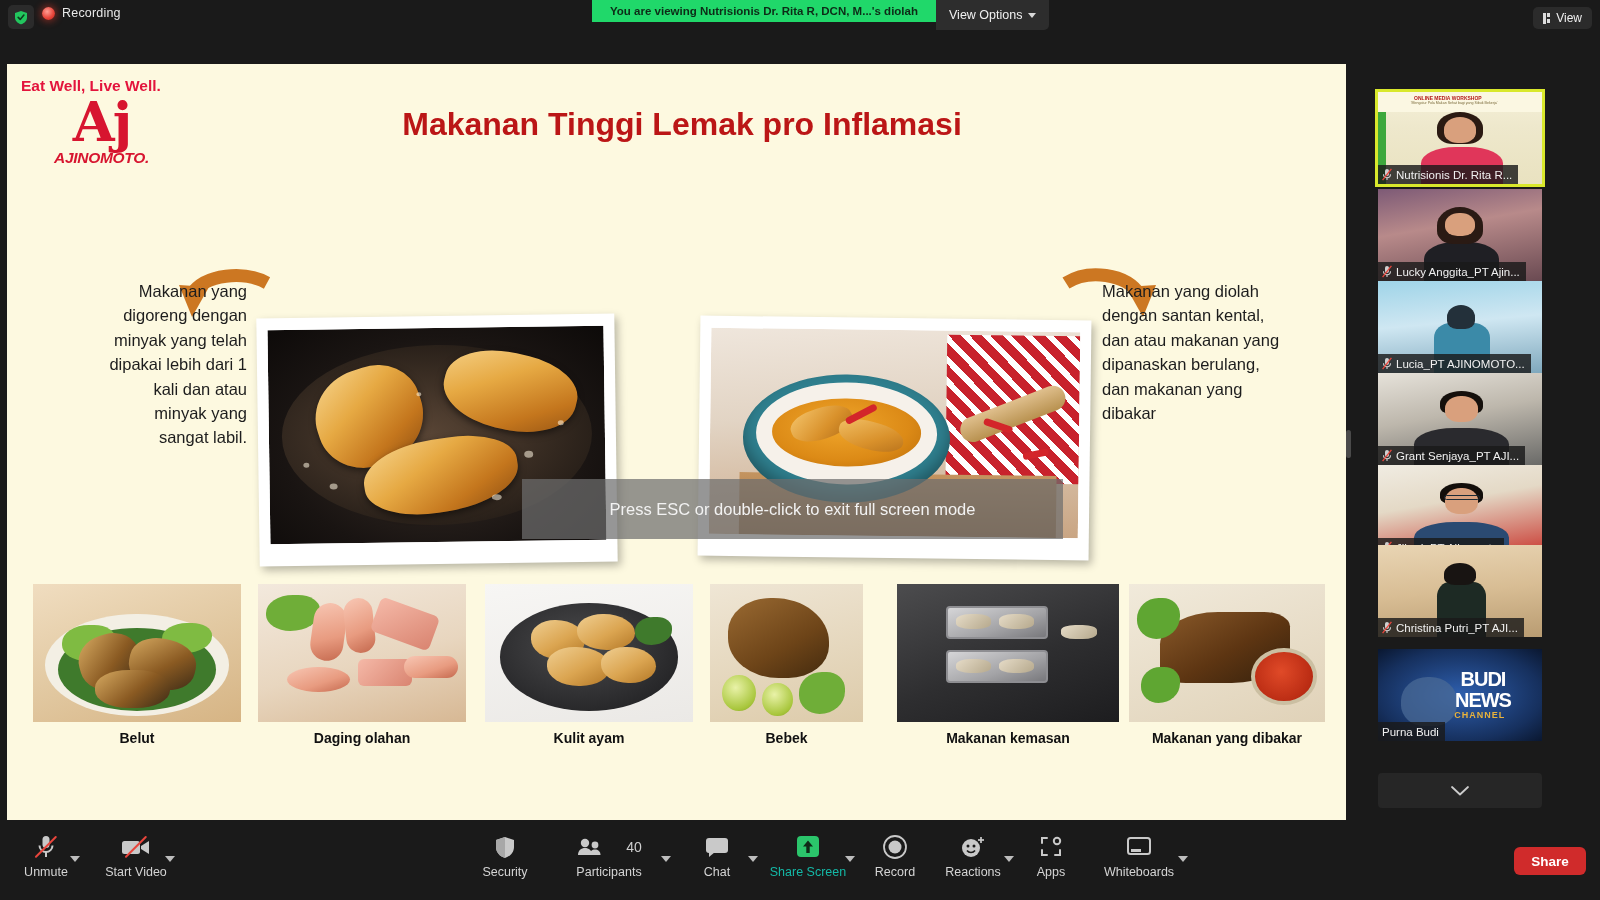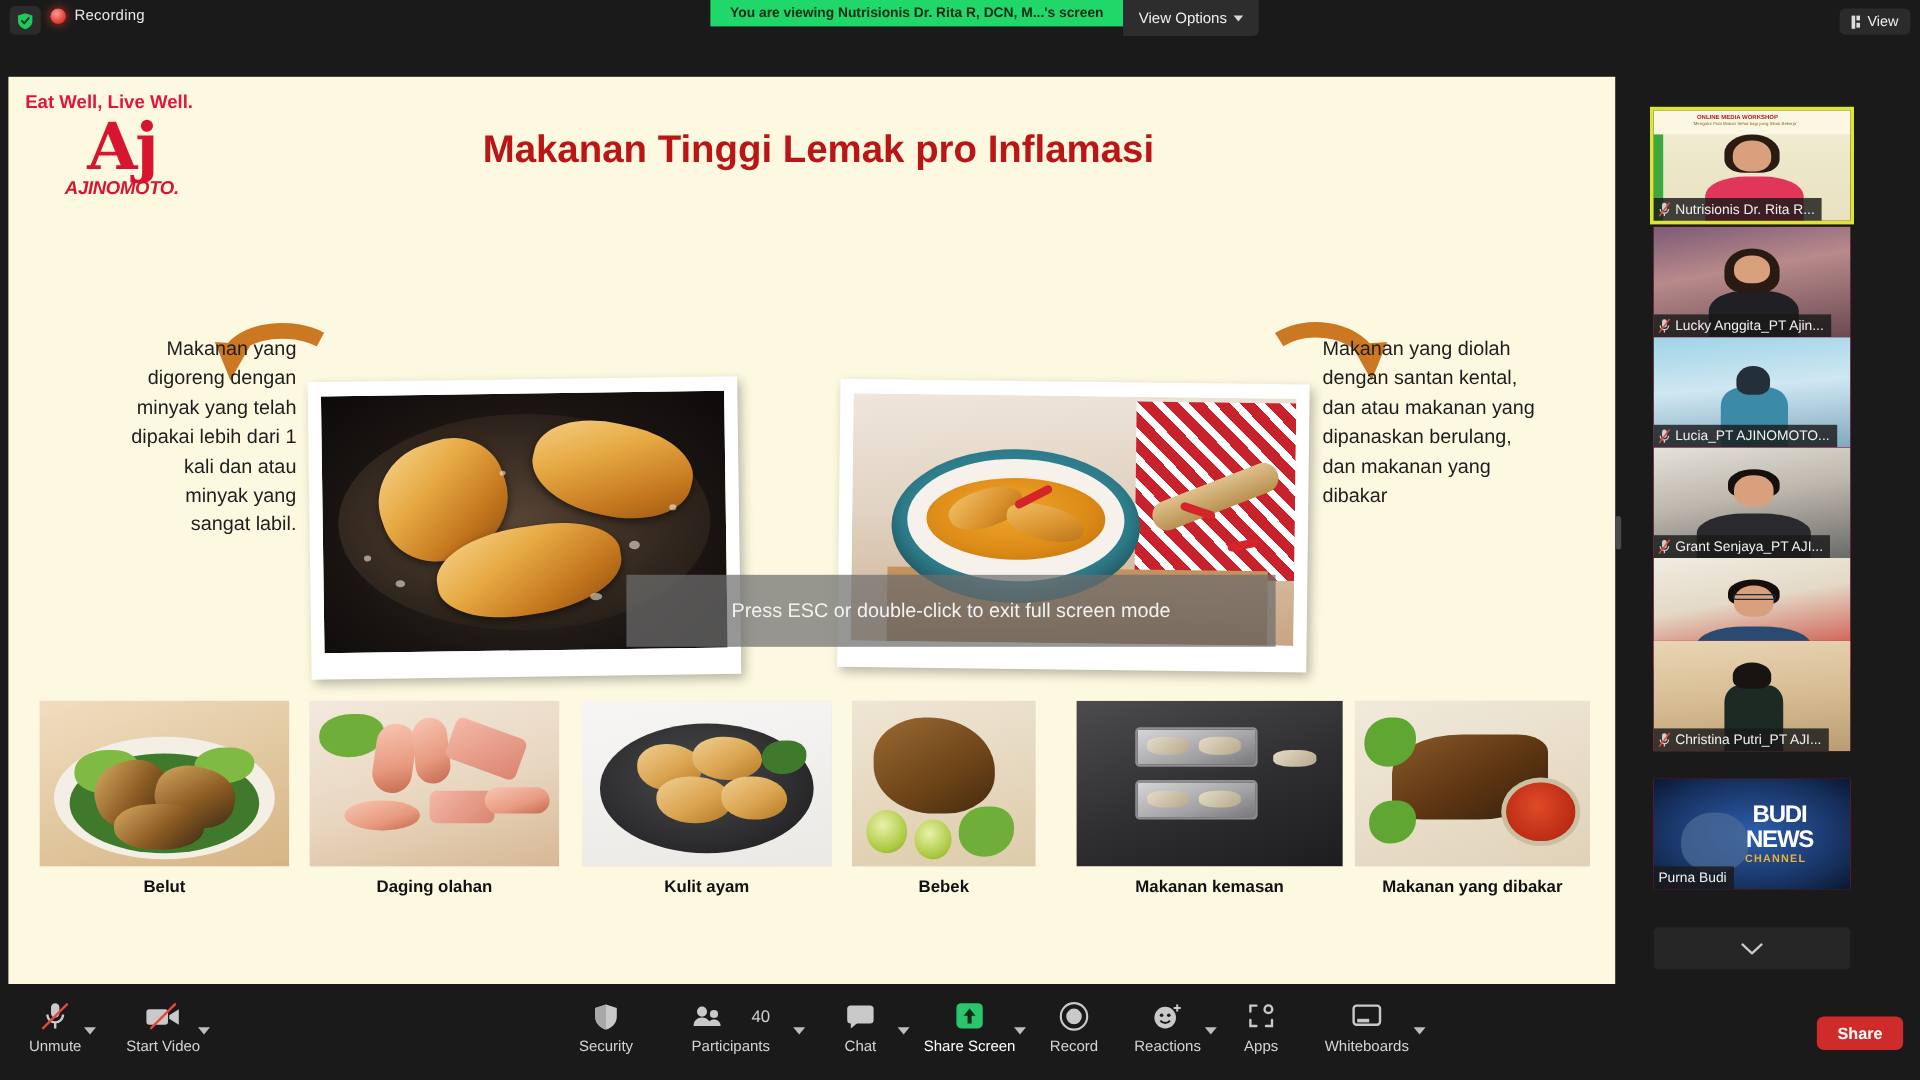--- a/index.html
+++ b/index.html
@@ -148,21 +148,21 @@
   .bak-bg { position: absolute; inset: 0; background: linear-gradient(160deg, #f1eadb 0%, #e0d2b8 100%); }
   .bak-fish { position: absolute; left: 16%; top: 20%; width: 66%; height: 52%;
       border-radius: 45% 20% 45% 20%; background: linear-gradient(150deg, #8a5a2a, #5d3512 55%, #34200c); }
   .bak-bowl { position: absolute; right: 4%; bottom: 12%; width: 34%; height: 42%; border-radius: 50%;
       background: radial-gradient(circle at 45% 40%, #e04a28 0%, #b82a12 75%, #8c1c0a 100%); border: 4px solid #cbbfa2; }
   .bak-veg { position: absolute; border-radius: 50% 40% 55% 45%; background: #5fa632; }
 
   
   .sidebar { position: absolute; left: 1352px; top: 64px; width: 226px; height: 756px; background: #1a1a1a; }
   .drag-handle { position: absolute; left: -6px; top: 366px; width: 5px; height: 28px; background: #4a4a4a; border-radius: 3px; }
-  .tile { position: absolute; left: 26px; width: 164px; height: 92px; background: #be185d; overflow: hidden; }
+  .tile { position: absolute; left: 26px; width: 164px; height: 92px; background: #6d28d9; overflow: hidden; }
   .tile.active { outline: 3px solid #d9e82c; outline-offset: 0px; }
   .tile-img { position: absolute; inset: 0; }
   .name-tag {
     position: absolute; left: 0; bottom: 0; height: 19px; max-width: 100%;
     background: rgba(26,26,26,.82); display: flex; align-items: center; gap: 4px;
     padding: 0 6px 0 4px; white-space: nowrap; overflow: hidden;
   }
   .name-tag .nm { color: #f0f0f0; font-size: 11.5px; overflow: hidden; text-overflow: ellipsis; }
   .mic-off { flex: 0 0 auto; }
   .scroll-down {
@@ -187,21 +187,21 @@
   .pv-jihad { background: linear-gradient(170deg, #f0ece2 0%, #e4d9c6 40%, #c8342c 100%); }
   .pv-chris { background: linear-gradient(175deg, #e9d5b4 0%, #d8bd94 50%, #b99c72 100%); }
   .pv-budi { background: radial-gradient(ellipse at 50% 50%, #2e5fae 0%, #16305e 70%, #0a1730 100%); }
   .budi-txt { position: absolute; width: 100%; text-align: center; font-weight: bold; line-height: 1; }
 
   
   .toolbar { position: absolute; left: 0; top: 820px; width: 1600px; height: 80px; background: #1a1a1a; }
   .tb-item { position: absolute; top: 12px; display: flex; flex-direction: column; align-items: center; width: 78px; }
   .tb-ico { height: 30px; display: flex; align-items: center; justify-content: center; position: relative; }
   .tb-lab { margin-top: 3px; color: #d4d4d4; font-size: 12.5px; white-space: nowrap; }
-  .tb-lab.green { color: #ffffff; }
+  .tb-lab.green { color: #14b8a6; }
   .caret { position: absolute; top: 24px; width: 0; height: 0;
       border-left: 5px solid transparent; border-right: 5px solid transparent; border-bottom: 6px solid #bdbdbd; }
   .badge-num { color: #cfcfcf; font-size: 14px; margin-left: 22px; }
   .leave-btn {
     position: absolute; right: 14px; top: 27px; width: 72px; height: 28px;
     background: #d02b2b; border-radius: 6px; color: #fff; font-size: 13.5px; font-weight: bold;
     display: flex; align-items: center; justify-content: center;
   }
   .slash { position: absolute; left: 50%; top: 50%; width: 30px; height: 2.4px; background: #e8453c;
       transform: translate(-50%,-50%) rotate(-45deg); border-radius: 2px; }
@@ -216,21 +216,21 @@
       <svg width="14" height="15" viewBox="0 0 14 15">
         <path d="M7 1 L13 3 V7.5 C13 11 10.2 13.4 7 14.3 C3.8 13.4 1 11 1 7.5 V3 Z" fill="#22c55e"></path>
         <path d="M4.2 7.4 L6.2 9.4 L9.9 5.1" stroke="#0d3a1c" stroke-width="1.6" fill="none" stroke-linecap="round" stroke-linejoin="round"></path>
       </svg>
     </div>
     <div class="rec-wrap">
       <div class="rec-dot"></div>
       <span class="rec-label">Recording</span>
     </div>
 
-    <div class="viewing-banner">You are viewing Nutrisionis Dr. Rita R, DCN, M...'s screen</div>
+    <div class="viewing-banner">You are viewing Nutrisionis Dr. Rita R, DCN, M...'s diolah</div>
 
     <div class="view-options">
       <span>View Options</span>
       <span class="chev-dn"></span>
     </div>
 
     <div class="view-btn">
       <span class="view-grid">
         <i></i>
           <i class="split">
@@ -471,21 +471,21 @@
         <svg class="mic-off" width="10" height="13" viewBox="0 0 10 13">
           <rect x="3" y="1" width="4" height="7" rx="2" fill="#cfcfcf"></rect>
           <path d="M1.5 6.2 A3.5 3.5 0 0 0 8.5 6.2" stroke="#cfcfcf" stroke-width="1.1" fill="none"></path>
           <line x1="5" y1="9.5" x2="5" y2="12" stroke="#cfcfcf" stroke-width="1.1"></line>
           <line x1="0.6" y1="12.2" x2="9.4" y2="0.8" stroke="#e8453c" stroke-width="1.3"></line>
         </svg>
         <span class="nm">Grant Senjaya_PT AJI...</span>
       </div>
     </div>
 
-    <div class="tile" style="top:470px;padding-left:24px;">
+    <div class="tile" style="top:481px;padding-left:24px;">
       <div class="tile-img pv pv-chris">
         <div class="torso" style="left:36%; top:40%; width:30%; height:60%; background:#1d2a24; border-radius:26% 26% 0 0;"></div>
         <div class="hair" style="left:40%; top:20%; width:20%; height:24%; background:#181412;"></div>
       </div>
       <div class="name-tag">
         <svg class="mic-off" width="10" height="13" viewBox="0 0 10 13">
           <rect x="3" y="1" width="4" height="7" rx="2" fill="#cfcfcf"></rect>
           <path d="M1.5 6.2 A3.5 3.5 0 0 0 8.5 6.2" stroke="#cfcfcf" stroke-width="1.1" fill="none"></path>
           <line x1="5" y1="9.5" x2="5" y2="12" stroke="#cfcfcf" stroke-width="1.1"></line>
           <line x1="0.6" y1="12.2" x2="9.4" y2="0.8" stroke="#e8453c" stroke-width="1.3"></line>

